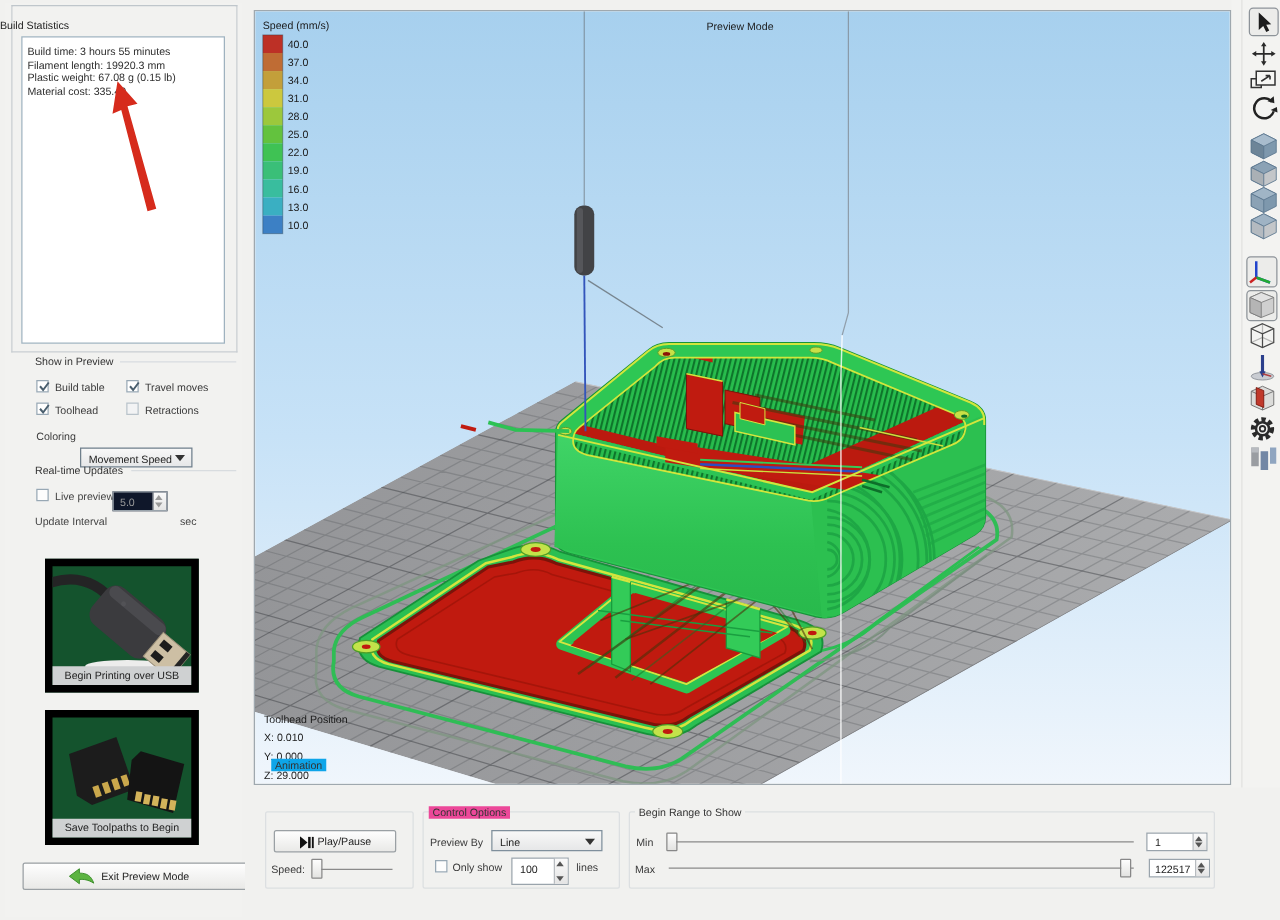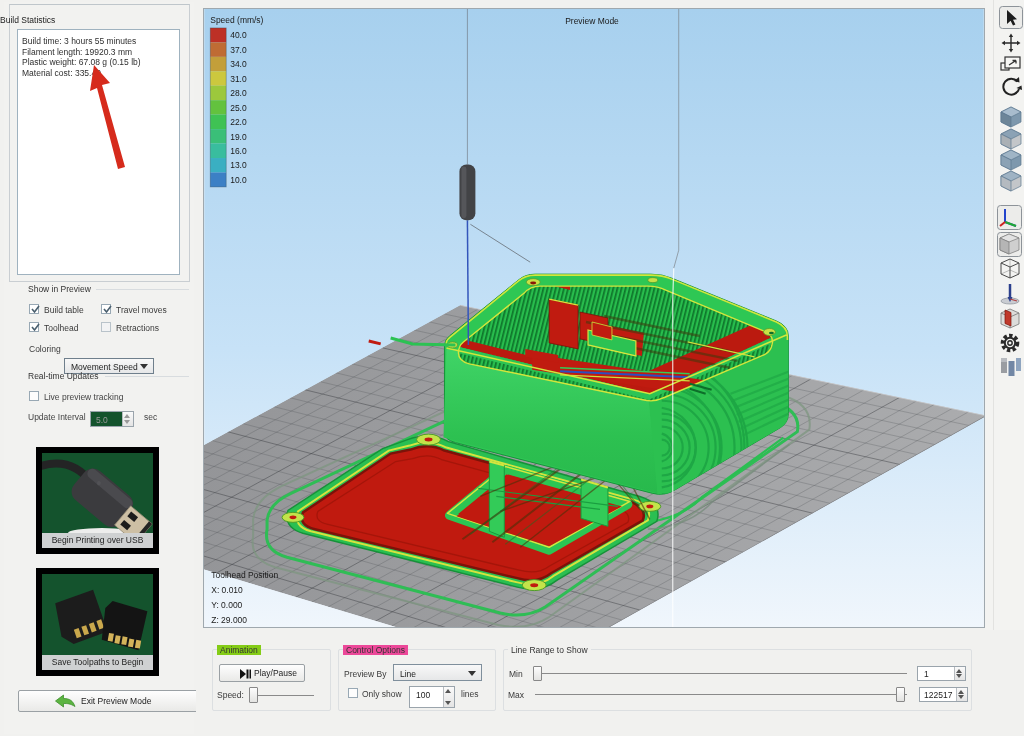--- a/index.html
+++ b/index.html
@@ -56,21 +56,21 @@
 <div class="ddl" style="left:64px;top:358px;width:90px;height:16px;border-color:#6f7f8c">
     <span style="position:absolute;left:6px;top:3px">Movement Speed</span>
     <span class="ar"></span>
   </div>
 
 <div class="abs t8" style="left:28px;top:371px;color:#333">Real-time Updates</div>
 <div class="abs" style="left:105px;top:376px;width:84px;height:1px;background:#d8dcdf"></div>
 <div class="cb" style="left:29px;top:391px;background:#fdfdfd"></div>
 <div class="abs t8" style="left:44px;top:392px;color:#444">Live preview tracking</div>
 <div class="abs t8" style="left:28px;top:412px;color:#444">Update Interval</div>
-<div class="spin" style="left:90px;top:411px;width:44px;height:16px;background:#14532d">
+<div class="spin" style="left:90px;top:393px;width:44px;height:16px;background:#0f172a">
     <span style="position:absolute;left:5px;top:3px;font-size:8.5px;color:#9a9a9a">5.0</span>
     <span class="b"></span>
     <span class="u" style="border-bottom-color:#999"></span>
     <span class="d" style="border-top-color:#999"></span>
   </div>
 <div class="abs t8" style="left:144px;top:412px;color:#444">sec</div>
 
 <div class="imgbtn" style="left:36px;top:447px;width:123px;height:107px">
 <svg width="121" height="90" viewBox="0 0 121 90">
 <ellipse cx="60" cy="80" rx="34" ry="5" fill="#ededec"></ellipse>
@@ -411,22 +411,22 @@
 
 <rect x="1001" y="358" width="6" height="15" fill="#9a9da2"></rect>
 <rect x="1008.5" y="361" width="6" height="15" fill="#7287a5"></rect>
 <rect x="1016" y="358" width="5" height="13" fill="#8fa5c0"></rect>
 <rect x="1001" y="358" width="6" height="4" fill="#b8bbc0"></rect>
 </svg>
 
 <div class="abs" style="left:196px;top:630px;width:828px;height:106px;background:#f1f1ef"></div>
 
 <div class="abs" style="left:212px;top:649px;width:119px;height:62px;border:1px solid #dcdfe1;border-radius:2px"></div>
-<div class="abs t8" style="left:217px;top:645px;background:#84cc16;padding:0 3px;color:#333">Animation</div>
-<div class="btn" style="left:219px;top:664px;width:86px;height:18px">
+<div class="abs t8" style="left:217px;top:607px;background:#0ea5e9;padding:0 3px;color:#333">Animation</div>
+<div class="btn" style="left:219px;top:664px;width:98px;height:18px">
 <svg style="position:absolute;left:20px;top:4px" width="11" height="10" viewBox="0 0 11 10">
       <path d="M0 0 L6 5 L0 10 Z" fill="#111"></path>
       <rect x="6.5" y="0.5" width="2" height="9" fill="#111"></rect>
       <rect x="9.5" y="0.5" width="2" height="9" fill="#111"></rect>
     </svg>
 <span style="position:absolute;left:34px;top:0;font-size:8.5px;line-height:17px">Play/Pause</span>
   </div>
 <div class="abs t8" style="left:217px;top:690px">Speed:</div>
 <div class="sld" style="left:252px;top:695px;width:62px"></div>
 <div class="hnd" style="left:249px;top:687px"></div>
@@ -442,21 +442,21 @@
 <div class="abs t8" style="left:362px;top:689px">Only show</div>
 <div class="spin" style="left:409px;top:686px;width:46px;height:22px">
     <span style="position:absolute;left:6px;top:3px;font-size:8.5px;color:#222">100</span>
     <span class="b"></span>
     <span class="u"></span>
     <span class="d"></span>
   </div>
 <div class="abs t8" style="left:461px;top:689px">lines</div>
 
 <div class="abs" style="left:503px;top:649px;width:469px;height:62px;border:1px solid #dcdfe1;border-radius:2px"></div>
-<div class="abs t8" style="left:508px;top:645px;background:#f1f1ef;padding:0 3px;color:#333">Line Range to Show</div>
+<div class="abs t8" style="left:508px;top:645px;background:#f1f1ef;padding:0 3px;color:#333">Begin Range to Show</div>
 <div class="abs t8" style="left:509px;top:669px">Min</div>
 <div class="sld" style="left:535px;top:673px;width:372px"></div>
 <div class="hnd" style="left:533px;top:666px;height:15px"></div>
 <div class="spin" style="left:917px;top:666px;width:49px;height:15px">
     <span style="position:absolute;left:6px;top:2px;font-size:8.5px;color:#222">1</span>
     <span class="b"></span>
     <span class="u"></span>
     <span class="d"></span>
   </div>
 <div class="abs t8" style="left:508px;top:690px">Max</div>

